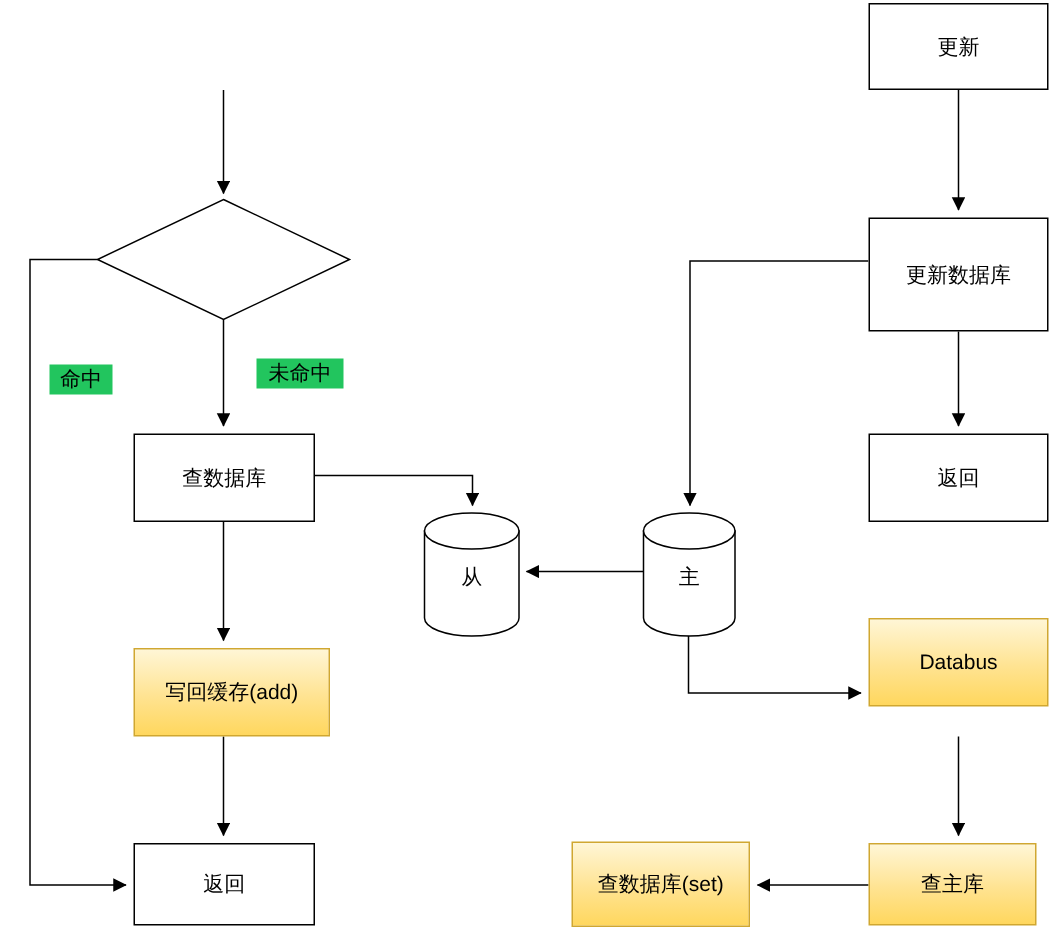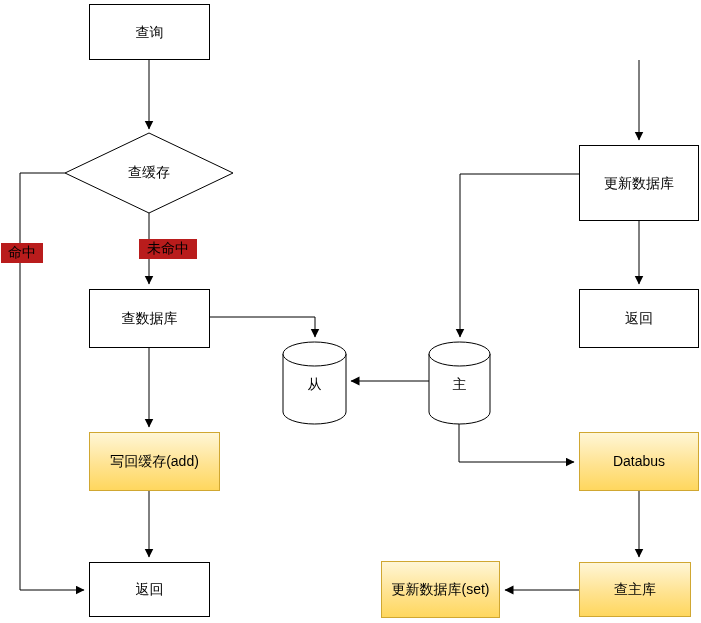--- a/index.html
+++ b/index.html
@@ -35,24 +35,25 @@
   .shape-label {
     position: absolute;
     display: flex;
     align-items: center;
     justify-content: center;
     font-size: 14px;
     pointer-events: none;
   }
   .edge-label {
     position: absolute;
-    background: #b91c1c;
+    background: #22c55e;
     font-size: 14px;
     text-align: center;
     padding: 1px 2px;
+    margin-left: 32px;
   }
 </style>
 </head>
 <body>
 
 <div class="canvas">
 
   <svg class="wires" width="701" height="623" viewBox="0 0 701 623">
     <defs>
       <marker id="arrow" markerWidth="10" markerHeight="10" refX="8.5" refY="4.5" orient="auto" markerUnits="userSpaceOnUse">
@@ -80,40 +81,39 @@
       <path d="M283,354 V412 A31.5,12 0 0 0 346,412 V354 Z" fill="#ffffff" stroke="#000" stroke-width="1"></path>
       <ellipse cx="314.5" cy="354" rx="31.5" ry="12" fill="#ffffff" stroke="#000" stroke-width="1"></ellipse>
     </g>
 
     <g>
       <path d="M429,354 V412 A30.5,12 0 0 0 490,412 V354 Z" fill="#ffffff" stroke="#000" stroke-width="1"></path>
       <ellipse cx="459.5" cy="354" rx="30.5" ry="12" fill="#ffffff" stroke="#000" stroke-width="1"></ellipse>
     </g>
   </svg>
 
-  <div class="node rect-node" style="left:89px; top:4px; width:121px; height:56px;">查询</div>
 
-  <div class="shape-label" style="left:65px; top:133px; width:168px; height:80px;">查缓存</div>
 
   <div class="node rect-node" style="left:89px; top:289px; width:121px; height:59px;">查数据库</div>
 
   <div class="node yellow-node" style="left:89px; top:432px; width:131px; height:59px;">写回缓存(add)</div>
 
   <div class="node rect-node" style="left:89px; top:562px; width:121px; height:55px;">返回</div>
 
+  <div class="node rect-node" style="left:579px; top:2px; width:120px; height:58px;">更新</div>
 
   <div class="node rect-node" style="left:579px; top:145px; width:120px; height:76px;">更新数据库</div>
 
   <div class="node rect-node" style="left:579px; top:289px; width:120px; height:59px;">返回</div>
 
-  <div class="node yellow-node" style="left:579px; top:432px; width:120px; height:59px;">Databus</div>
+  <div class="node yellow-node" style="left:579px; top:412px; width:120px; height:59px;">Databus</div>
 
   <div class="node yellow-node" style="left:579px; top:562px; width:112px; height:55px;">查主库</div>
 
-  <div class="node yellow-node" style="left:381px; top:561px; width:119px; height:57px;">更新数据库(set)</div>
+  <div class="node yellow-node" style="left:381px; top:561px; width:119px; height:57px;">查数据库(set)</div>
 
   <div class="shape-label" style="left:283px; top:345px; width:63px; height:79px;">从</div>
 
   <div class="shape-label" style="left:429px; top:345px; width:61px; height:79px;">主</div>
 
   <div class="edge-label" style="left:1px; top:243px; width:38px;">命中</div>
 
   <div class="edge-label" style="left:139px; top:239px; width:54px;">未命中</div>
 
 </div>

